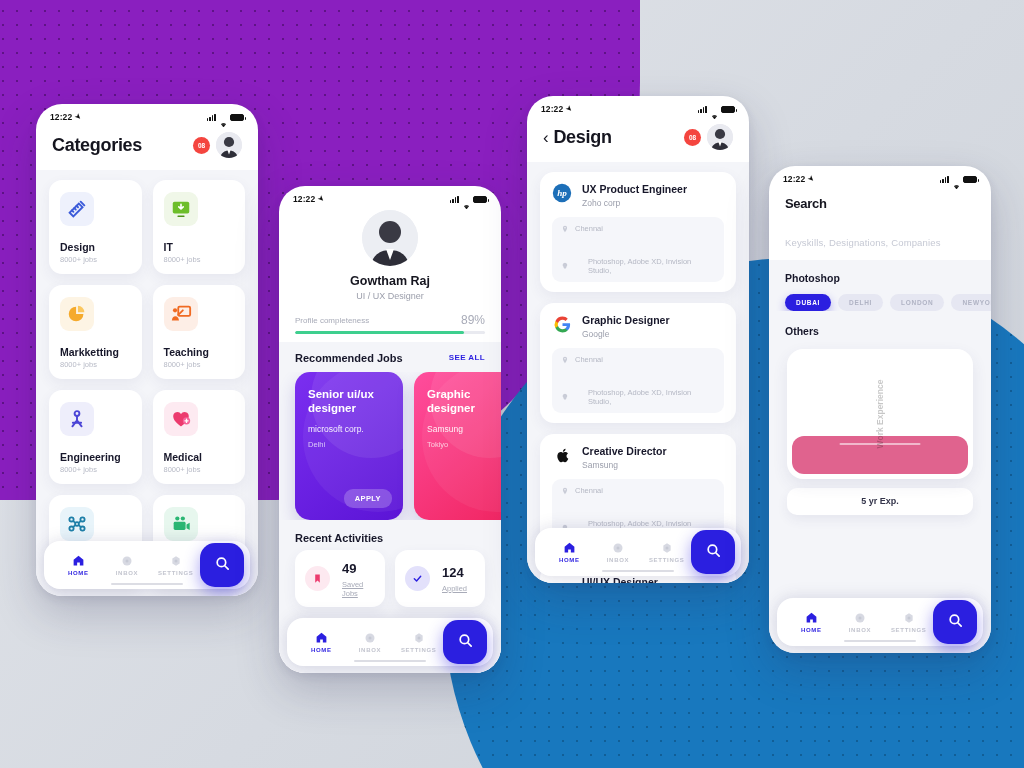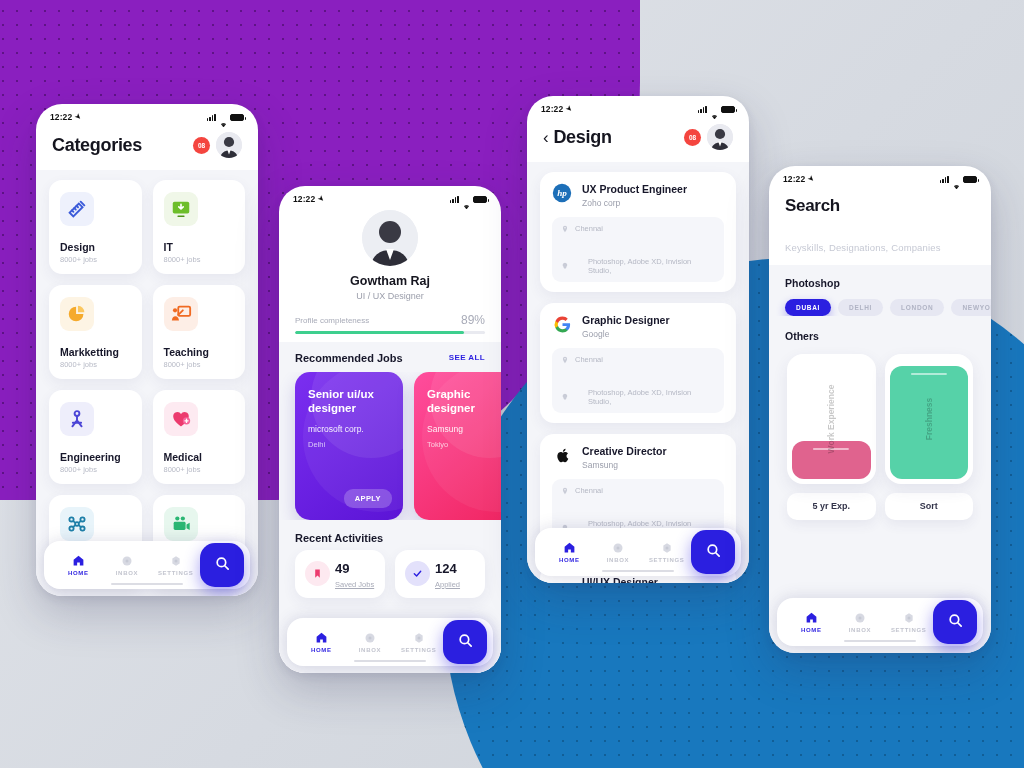--- a/index.html
+++ b/index.html
@@ -162,21 +162,21 @@
   }
   .jc-title{font-size:11.5px;font-weight:700;line-height:1.25;position:relative;z-index:2;}
   .jc-company{font-size:8.5px;margin-top:9px;opacity:.92;position:relative;z-index:2;}
   .jc-city{font-size:7.5px;margin-top:6px;opacity:.72;position:relative;z-index:2;}
   .jc-apply{
     position:absolute;right:11px;bottom:12px;background:rgba(255,255,255,.22);
     border-radius:9px;padding:5px 11px;font-size:7.5px;font-weight:700;letter-spacing:.4px;z-index:2;
   }
   .act-row{display:flex;gap:10px;padding:0 16px;margin-top:9px;}
   .act-card{
-    flex:1;background:#fff;border-radius:13px;padding:9px 10px;display:flex;align-items:center;gap:5px;
+    flex:1;background:#fff;border-radius:13px;padding:9px 10px;display:flex;align-items:center;gap:12px;
     box-shadow:0 5px 14px rgba(60,60,110,.07);
   }
   .act-ico{width:25px;height:25px;border-radius:50%;display:flex;align-items:center;justify-content:center;flex:0 0 auto;}
   .act-num{font-size:13px;font-weight:800;color:#17172a;line-height:1;}
   .act-lbl{font-size:7.5px;color:#a8abb8;margin-top:3px;text-decoration:underline;}
 
   
   .list-body{background:#f4f5f9;padding:10px 13px;height:100%;}
   .list-card{
     background:#fff;border-radius:14px;padding:11px 12px 10px 12px;margin-bottom:11px;
@@ -185,21 +185,21 @@
   .lc-top{display:flex;gap:10px;align-items:flex-start;}
   .lc-logo{width:20px;height:20px;flex:0 0 auto;display:flex;align-items:center;justify-content:flex-end;}
   .lc-title{font-size:10.5px;font-weight:800;color:#17172a;line-height:1.15;}
   .lc-company{font-size:8.5px;color:#9b9eab;margin-top:3px;}
   .lc-meta{background:#f5f6fa;border-radius:9px;margin-top:9px;padding:7px 9px;}
   .lc-meta-row{display:flex;align-items:center;gap:6px;font-size:7.5px;color:#b5b8c4;}
   .lc-meta-row + .lc-meta-row{margin-top:24px;gap:19px;}
 
   
   .srch-head{padding:10px 16px 0 16px;}
-  .srch-title{font-size:17px;font-weight:800;color:#15151f;letter-spacing:-.3px;}
+  .srch-title{font-size:13px;font-weight:800;color:#15151f;letter-spacing:-.3px;}
   .srch-input{font-size:9.5px;color:#c6c9d4;margin-top:26px;padding-bottom:12px;letter-spacing:.15px;}
   .srch-body{background:#f4f5f9;padding:12px 0 0 0;height:100%;}
   .srch-sec-title{font-size:10.5px;font-weight:800;color:#17172a;padding:0 16px;}
   .chips{display:flex;gap:7px;padding:10px 0 0 16px;overflow:hidden;}
   .chip{
     flex:0 0 auto;border-radius:12px;padding:5px 11px;font-size:6.5px;font-weight:700;
     letter-spacing:.7px;background:#e6e7f2;color:#b0b3c4;
   }
   .chip.active{background:#2B1FE0;color:#fff;box-shadow:0 4px 10px rgba(43,31,224,.32);}
   .sliders{display:flex;gap:9px;padding:12px 18px 0 18px;}
@@ -800,27 +800,20 @@
         <div class="srch-sec-title" style="margin-top:14px">Others</div>
 
         <div class="sliders">
           <div class="slider-col">
             <div class="slider-track">
               <div class="slider-fill" id="fill-1" style="height: 32%; background: rgb(224, 99, 142);"></div>
               <span class="slider-vtext" id="vtext-1" style="color: rgba(0, 0, 0, 0.22);">Work Experience</span>
             </div>
             <div class="slider-value">5 yr Exp.</div>
           </div>
-          <div class="slider-col">
-            <div class="slider-track">
-              <div class="slider-fill" id="fill-2" style="height: 94%; background: rgb(86, 210, 168);"></div>
-              <span class="slider-vtext" id="vtext-2" style="color: rgba(0, 0, 0, 0.22);">Freshness</span>
-            </div>
-            <div class="slider-value">Sort</div>
-          </div>
         </div>
       </div>
 
       <div class="bottom-nav">
         <div class="nav-item active">
           <span class="nav-ico">
             <svg viewBox="0 0 24 24" width="13" height="13">
                 <path d="M12 3 3 10.5V21h6.5v-5.5h5V21H21V10.5z" fill="#2B1FE0"></path>
               </svg>
           </span>

